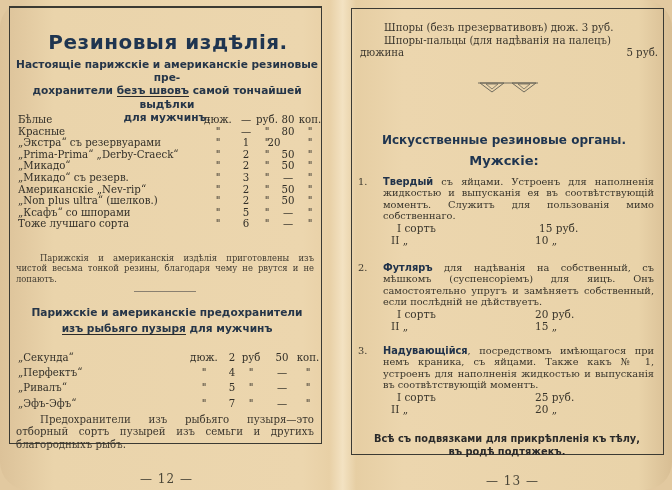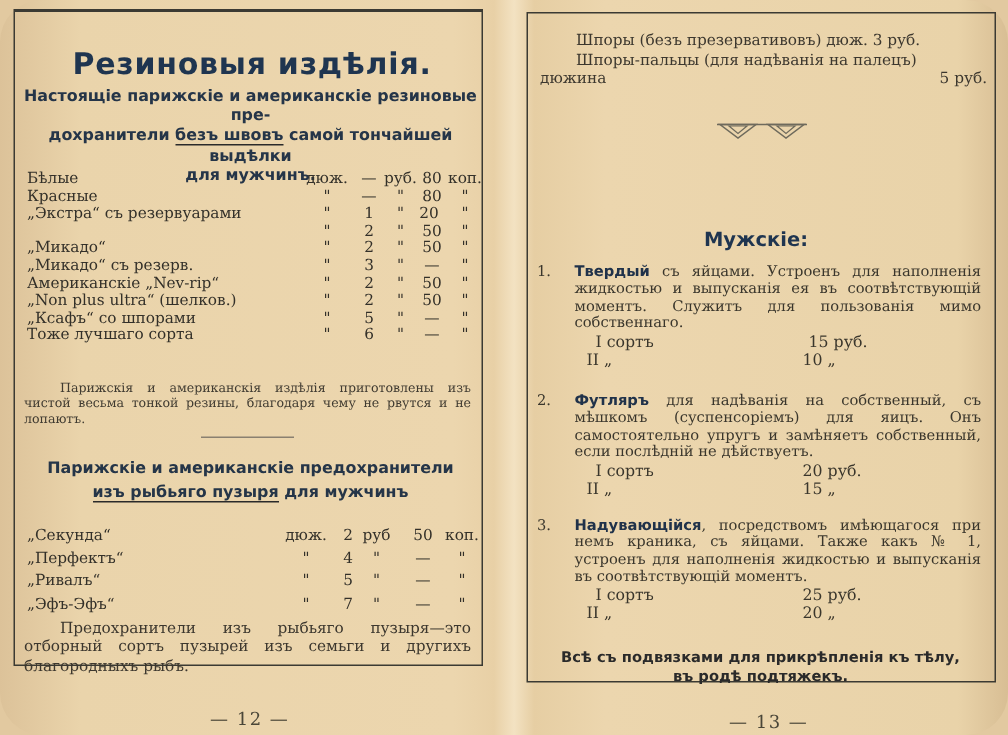--- a/index.html
+++ b/index.html
@@ -70,24 +70,25 @@
           <span class="c2" style="left:218px">—</span>
           <span class="c3" style="left:238px">"</span>
           <span class="c4" style="left:260px">80</span>
           <span class="c5" style="left:280px">"</span>
         </div>
       <div class="row">
           <span class="name">„Экстра“ съ резервуарами</span>
           <span class="c1" style="left:182px">"</span>
           <span class="c2" style="left:218px">1</span>
           <span class="c3" style="left:238px">"</span>
-          <span class="c4" style="left:258px">20</span>
-          <span class="c5" style="left:280px">"</span>
-        </div>
-      <div class="row">
+          <span class="c4" style="left:246px">20</span>
+          <span class="c5" style="left:280px">"</span>
+        </div>
+      <div class="row">
+          <span class="name">„Prima-Prima“ „Derby-Craeck“</span>
           <span class="c1" style="left:182px">"</span>
           <span class="c2" style="left:218px">2</span>
           <span class="c3" style="left:238px">"</span>
           <span class="c4" style="left:260px">50</span>
           <span class="c5" style="left:280px">"</span>
         </div>
       <div class="row">
           <span class="name">„Микадо“</span>
           <span class="c1" style="left:182px">"</span>
           <span class="c2" style="left:218px">2</span>
@@ -199,20 +200,21 @@
     </div>
 
     <svg class="ornament" width="64" height="14" viewBox="0 0 64 14">
       <line x1="2" y1="3" x2="62" y2="3" stroke="#6e6a5c" stroke-width="1"></line>
       <polygon points="4,3 28,3 16,12" fill="none" stroke="#6e6a5c" stroke-width="1"></polygon>
       <polygon points="10,4 22,4 16,9" fill="none" stroke="#6e6a5c" stroke-width="0.8"></polygon>
       <polygon points="36,3 60,3 48,12" fill="none" stroke="#6e6a5c" stroke-width="1"></polygon>
       <polygon points="42,4 54,4 48,9" fill="none" stroke="#6e6a5c" stroke-width="0.8"></polygon>
     </svg>
 
+    <div class="title" style="top:133px;font-size:12px;">Искусственные резиновые органы.</div>
     <div class="title" style="top:153px;font-size:13px;">Мужскіе:</div>
 
     <div class="item" style="top:176px;">
       <span class="num">1.</span>
       <div class="txt"><b>Твердый</b><span> съ яйцами. Устроенъ для наполненія жидкостью и выпусканія ея въ соотвѣтствующій моментъ. Служитъ для пользованія мимо собственнаго.</span></div>
       <div class="grade" style="margin-left:25px;margin-top:1px;">
           <span class="g" style="left:14px">I сортъ</span>
           <span class="p" style="left:156px">15 руб.</span>
         </div>
       <div class="grade" style="margin-left:25px;">

